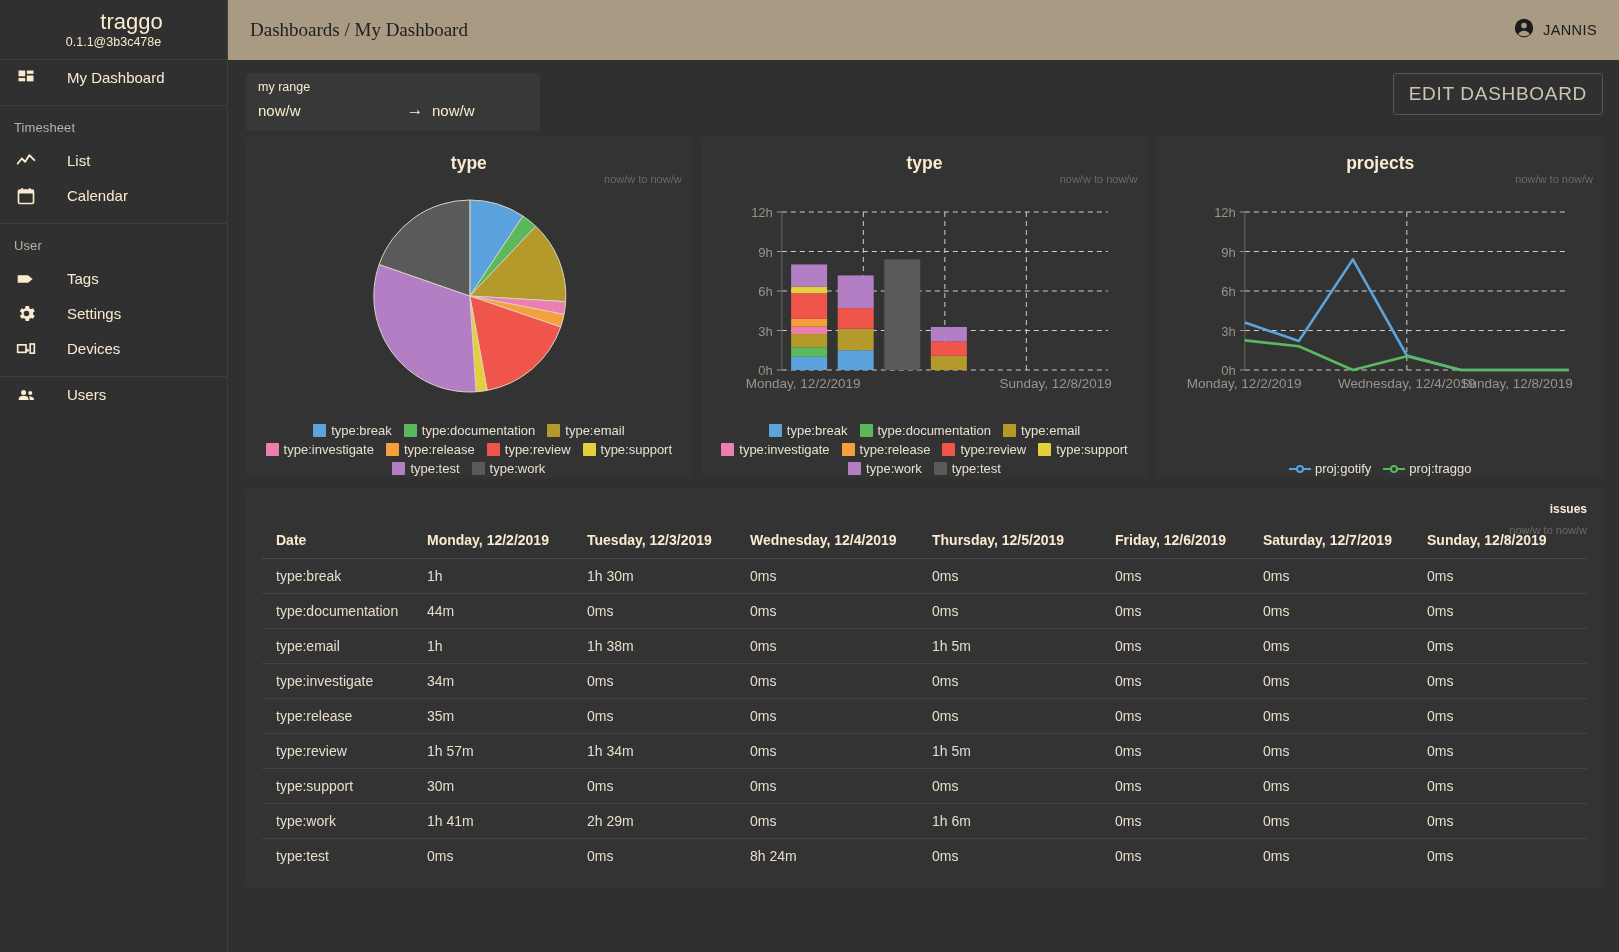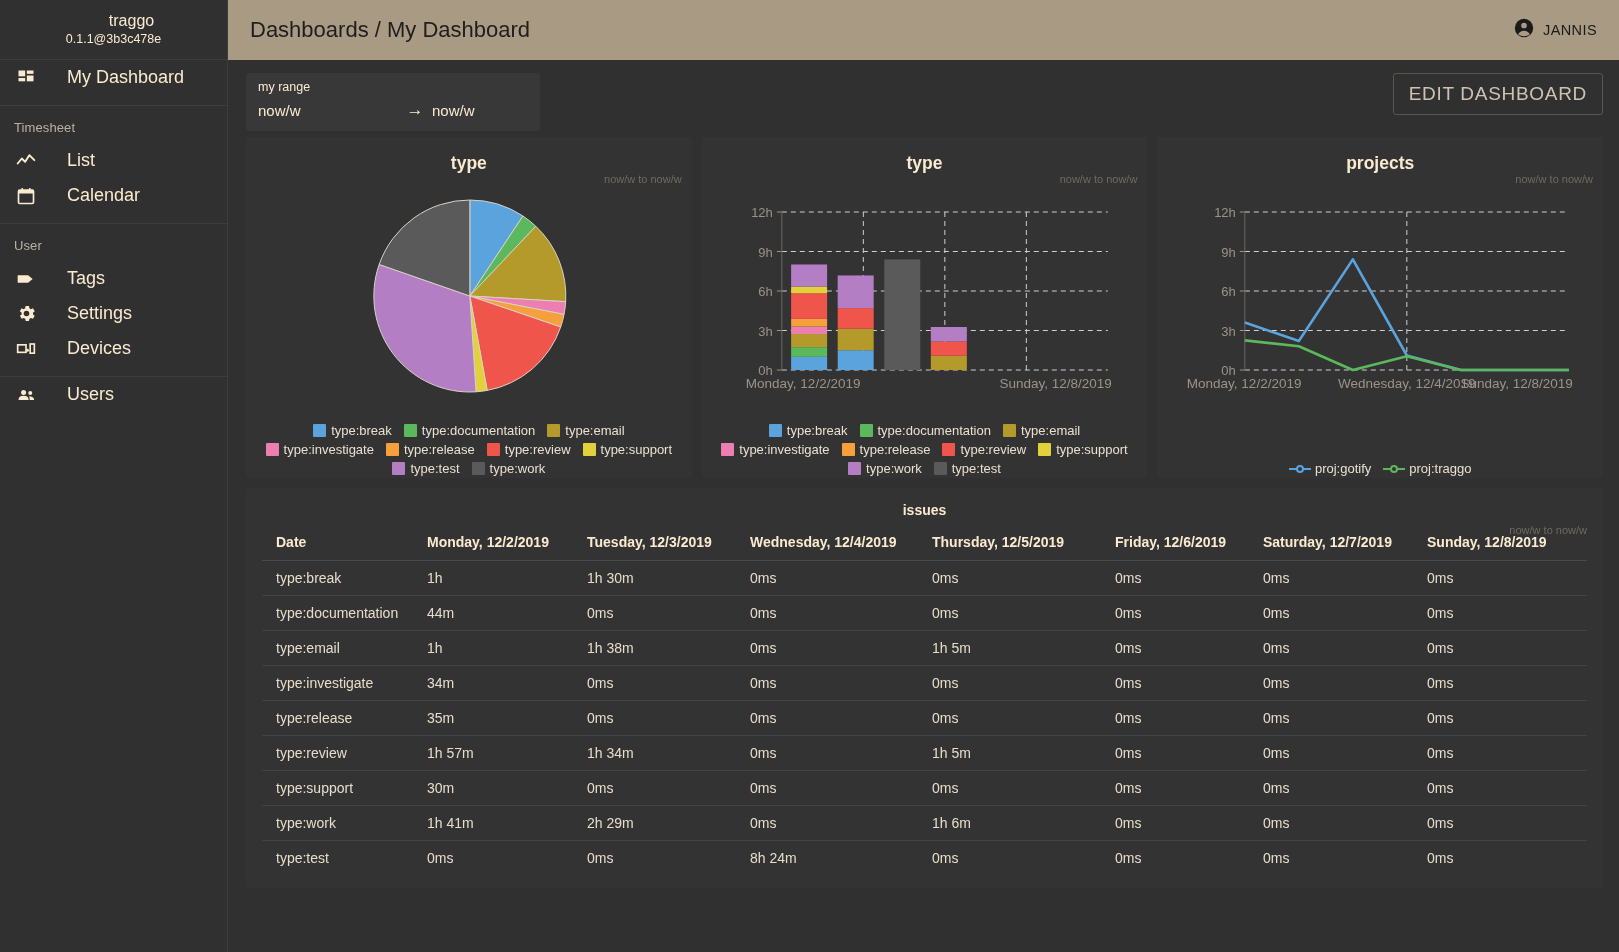--- a/index.html
+++ b/index.html
@@ -15,48 +15,48 @@
   .sidebar {
     width: 228px; flex: 0 0 228px; height: 952px;
     background: #303030; color: #faebd0;
     border-right: 1px solid #3d3d3d;
   }
   .brand {
     height: 60px; display: flex; flex-direction: column;
     align-items: center; justify-content: center;
     border-bottom: 1px solid #3d3d3d;
   }
-  .brand-title { font-size: 16px; color: #faebd0; line-height: 1.05; font-weight: 400; margin-left: 36px; }
+  .brand-title { font-size: 22px; color: #faebd0; line-height: 1.05; font-weight: 400; margin-left: 36px; }
   .brand-version { font-size: 12.5px; color: #faebd0; margin-top: 2px; }
   .nav-section-label {
     font-size: 13px; color: #b9b2a4; padding: 14px 0 8px 14px;
     letter-spacing: .1px;
   }
   .nav-group { border-bottom: 1px solid #3d3d3d; padding-bottom: 10px; }
   .nav-group.last { border-bottom: none; }
   .nav-item {
     display: flex; align-items: center; height: 35px;
     padding-left: 14px; cursor: pointer; color: #faebd0;
   }
   .nav-ico {
     width: 24px; height: 24px; flex: 0 0 24px;
     display: flex; align-items: center; justify-content: center;
     margin-right: 29px;
   }
   .nav-ico svg { display:block; }
-  .nav-label { font-size: 18px; color: #faebd0; }
+  .nav-label { font-size: 15px; color: #faebd0; }
 
   
   .main { flex: 1; height: 952px; display: flex; flex-direction: column; background:#303030; }
   .topbar {
     height: 60px; background: #a89a83; color: #222;
     display: flex; align-items: center; justify-content: space-between;
     padding: 0 22px 0 22px; flex: 0 0 60px;
   }
-  .topbar-title { font-size: 22px; color: #1e1e1e; }
+  .topbar-title { font-size: 19px; color: #1e1e1e; font-family: Liberation Serif, serif; }
   .topbar-user { display: flex; align-items: center; gap: 8px; cursor: pointer; }
   .topbar-user-name { font-size: 14.5px; color: #1b1b1b; letter-spacing: .4px; }
 
   .content { flex: 1; overflow: hidden; padding: 0; }
 
   .toolbar-row {
     display: flex; align-items: flex-start; justify-content: space-between;
     padding: 13px 16px 0 18px;
   }
   .range-box {
@@ -98,21 +98,21 @@
   .legend-item { display: flex; align-items: center; gap: 5px; cursor: pointer; }
   .legend-swatch { width: 13px; height: 13px; flex: 0 0 13px; border-radius: 1px; }
   .legend-text { font-size: 13px; color: #e9e0d0; white-space: nowrap; }
   .legend-line { display:flex; align-items:center; gap:4px; cursor:pointer; }
 
   
   .table-card {
     background: #333333; border-radius: 3px; margin: 10px 16px 0 18px;
     height: 400px; position: relative; padding: 0 16px 0 16px; overflow: hidden;
   }
-  .table-title { text-align:center; color:#faebd0; font-size:14px; font-weight:bold; padding-top:14px; }
+  .table-title { text-align:right; color:#faebd0; font-size:12px; font-weight:bold; padding-top:14px; }
   .table-range { position:absolute; right:16px; top:36px; font-size:11px; color:#6f6a62; }
   table { width: 100%; border-collapse: collapse; margin-top: 8px; }
   th {
     text-align: left; font-size: 14px; color: #faebd0; font-weight: bold;
     padding: 8px 0 10px 0; border-bottom: 1px solid #4a4a4a;
   }
   td {
     font-size: 14px; color: #e7ddcb; padding: 9px 0;
     border-bottom: 1px solid #434343;
   }

